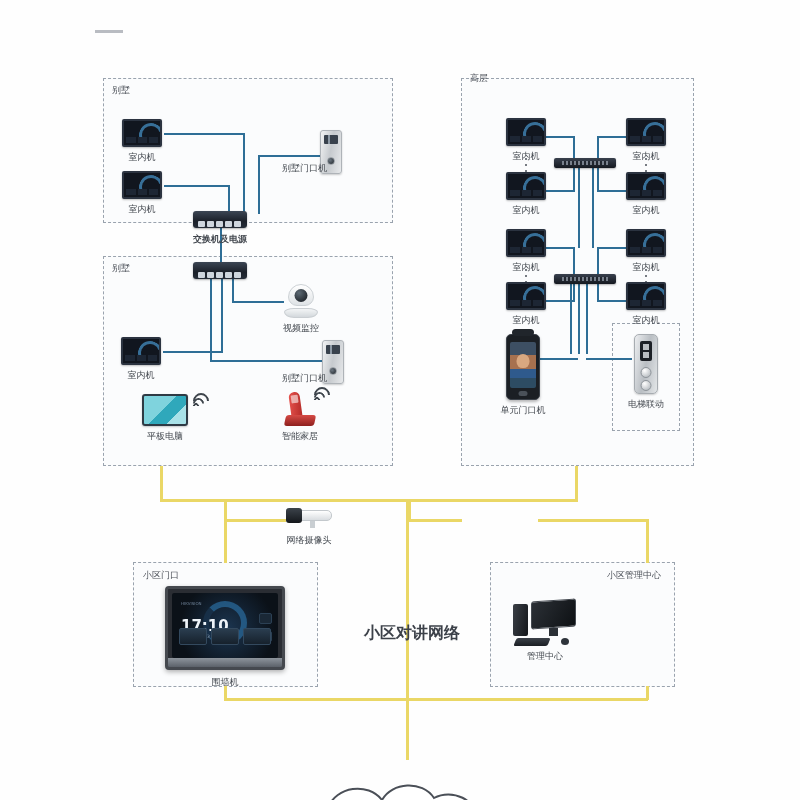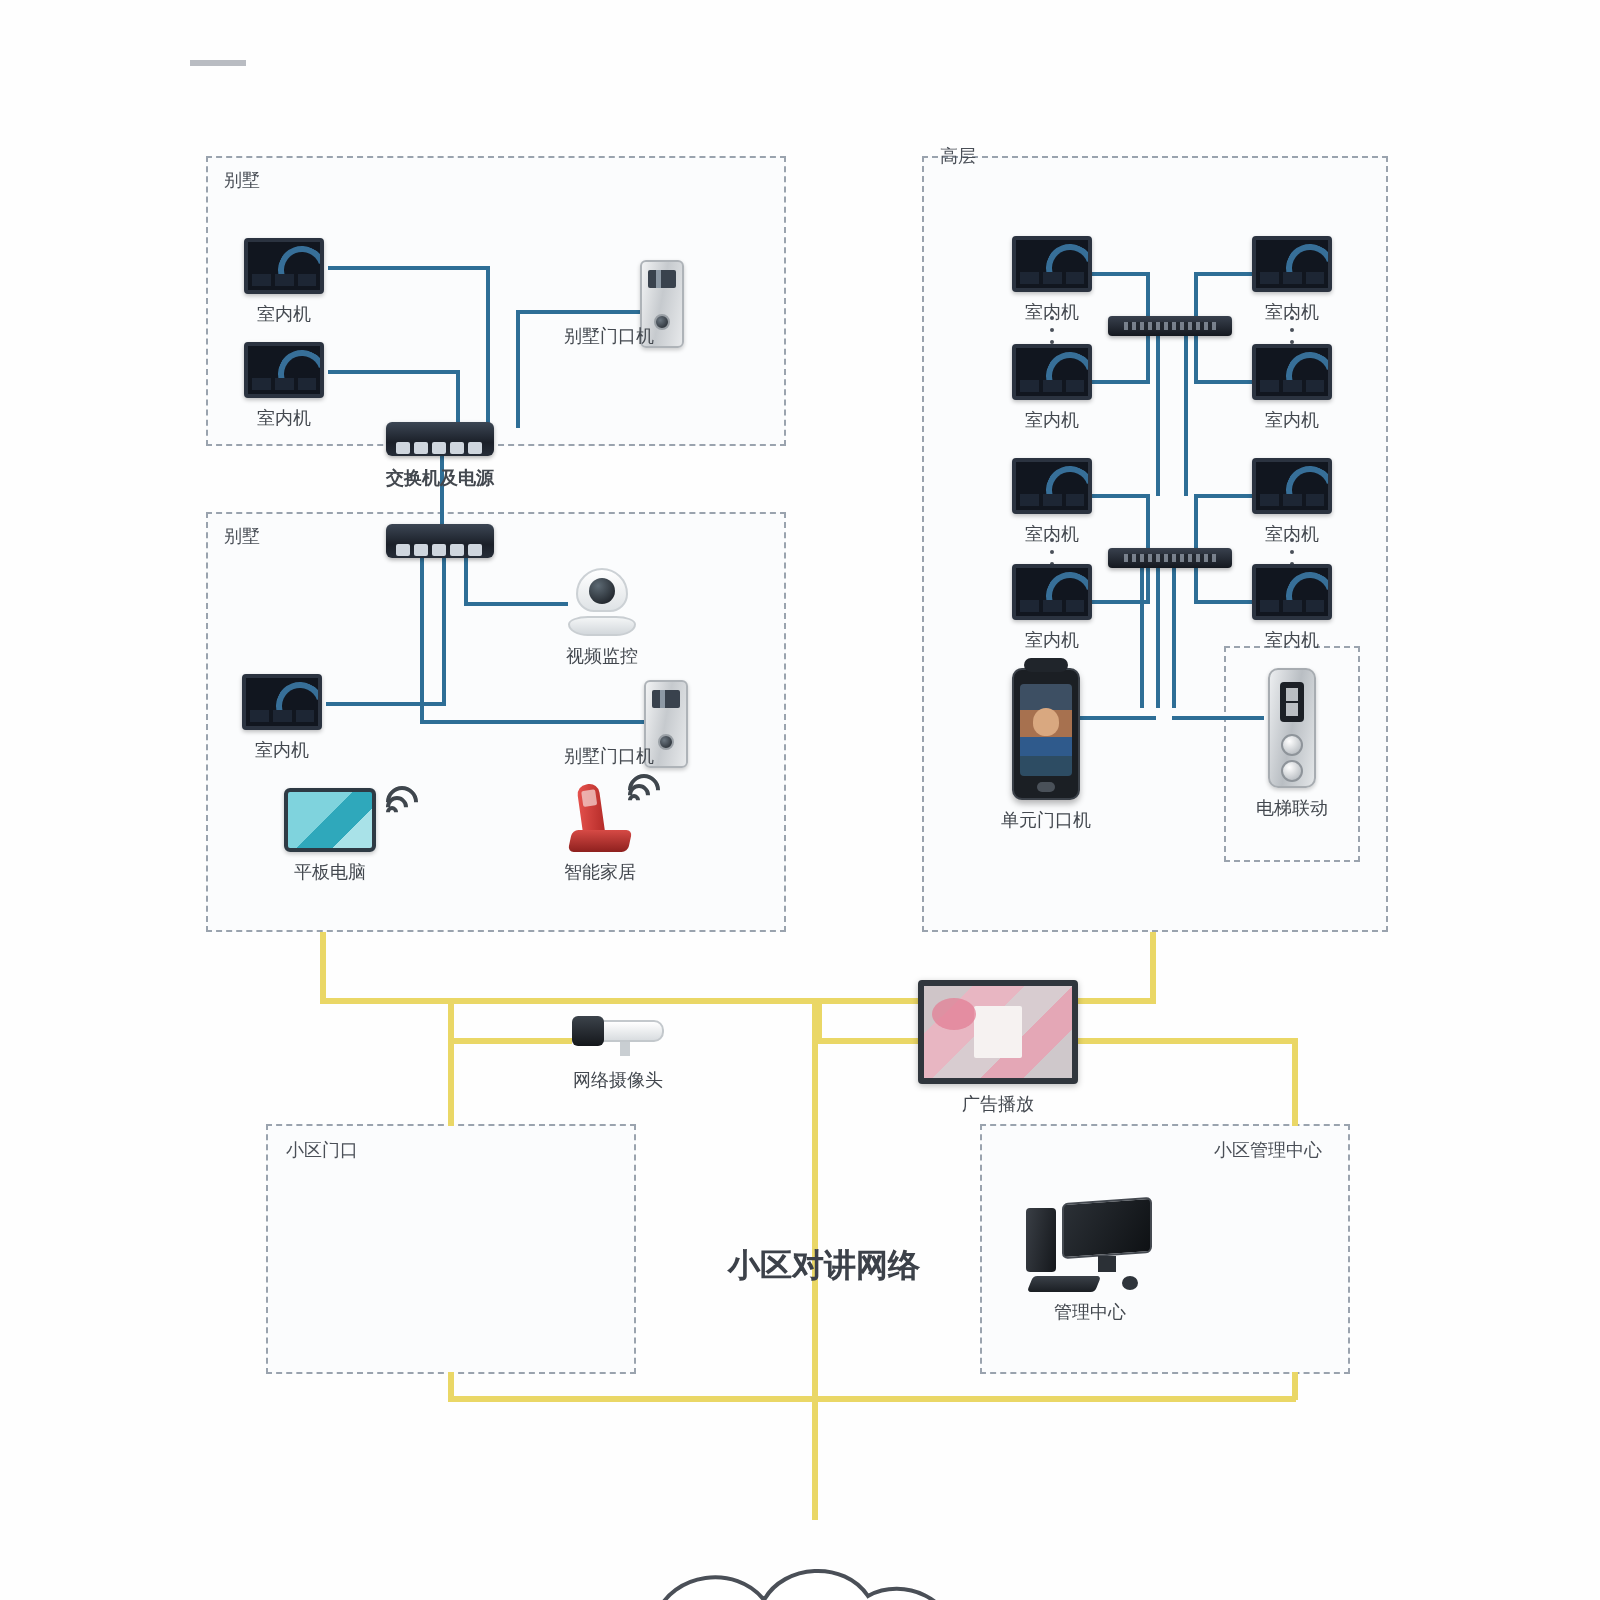--- a/index.html
+++ b/index.html
@@ -659,25 +659,42 @@
 
   <div class="dev" style="left:286px; top:508px;">
     <div class="bullet">
       <div class="body"></div>
       <div class="lens"></div>
       <div class="mount"></div>
     </div>
     <div class="cap" style="top:26px;">网络摄像头</div>
   </div>
 
-  <div class="dev" style="left:459px; top:490px;">
-    <div class="addisp"></div>
-    <div class="cap" style="top:56px;">广告播放</div>
-  </div>
-
+
+  <div class="dev" style="left:165px; top:586px;">
+    <div class="wallstation">
+      <div class="ws-scr">
+        <div class="ws-ring"></div>
+        <div class="ws-brand">HIKVISION</div>
+        <div class="ws-time">17:10</div>
+        <div class="ws-date">2022-09-03  Saturday</div>
+        <div class="ws-side">
+          <div></div>
+          <div></div>
+        </div>
+        <div class="ws-keys">
+          <div></div>
+          <div></div>
+          <div></div>
+        </div>
+      </div>
+      <div class="ws-base"></div>
+    </div>
+    <div class="cap" style="top:90px;">围墙机</div>
+  </div>
 
   <div class="dev" style="left:513px; top:600px;">
     <div class="pc">
       <div class="tower"></div>
       <div class="mon"></div>
       <div class="stand"></div>
       <div class="kbd"></div>
       <div class="mouse"></div>
     </div>
     <div class="cap" style="top:50px;">管理中心</div>

